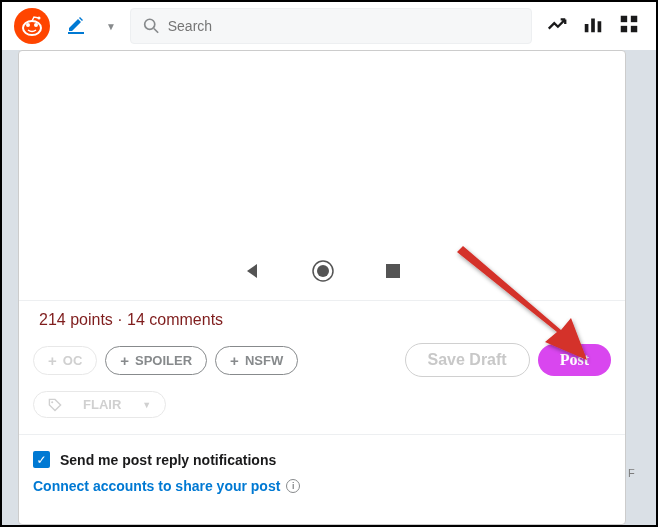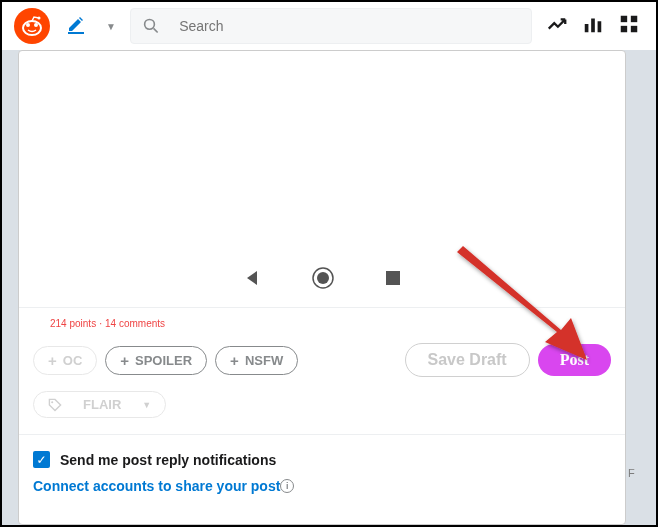--- a/index.html
+++ b/index.html
@@ -40,21 +40,21 @@
       padding: 0 4px;
     }
     .search-bar {
       flex: 1;
       background: #f6f7f8;
       border: 1px solid #edeff1;
       border-radius: 4px;
       display: flex;
       align-items: center;
       padding: 6px 12px;
-      gap: 20px;
+      gap: 8px;
       height: 36px;
     }
     .search-bar svg { color: #878a8c; }
     .search-input {
       border: none;
       background: transparent;
       outline: none;
       font-size: 14px;
       color: #1c1c1c;
       width: 100%;
@@ -90,23 +90,23 @@
       position: absolute;
       bottom: 14px;
       left: 50%;
       transform: translateX(-50%);
       display: flex;
       gap: 50px;
       align-items: center;
     }
     .media-controls .ctrl { color: #545454; }
     .stats {
-      color: #ef4444;
-      font-size: 10px;
-      padding: 10px 31px;
+      color: #7f1d1d;
+      font-size: 16px;
+      padding: 10px 20px;
     }
     .tag-row {
       display: flex;
       align-items: center;
       padding: 4px 14px 10px;
       gap: 8px;
     }
     .tag-pill {
       border: 1px solid #878a8c;
       border-radius: 18px;
@@ -185,20 +185,21 @@
       font-size: 14px;
       font-weight: 600;
       color: #1a1a1b;
     }
     .connect-link {
       color: #0079d3;
       font-size: 14px;
       font-weight: 600;
       display: flex;
       align-items: center;
+      gap: 6px;
     }
     .info-circle {
       width: 14px;
       height: 14px;
       border: 1px solid #878a8c;
       border-radius: 50%;
       display: inline-flex;
       align-items: center;
       justify-content: center;
       font-size: 9px;

